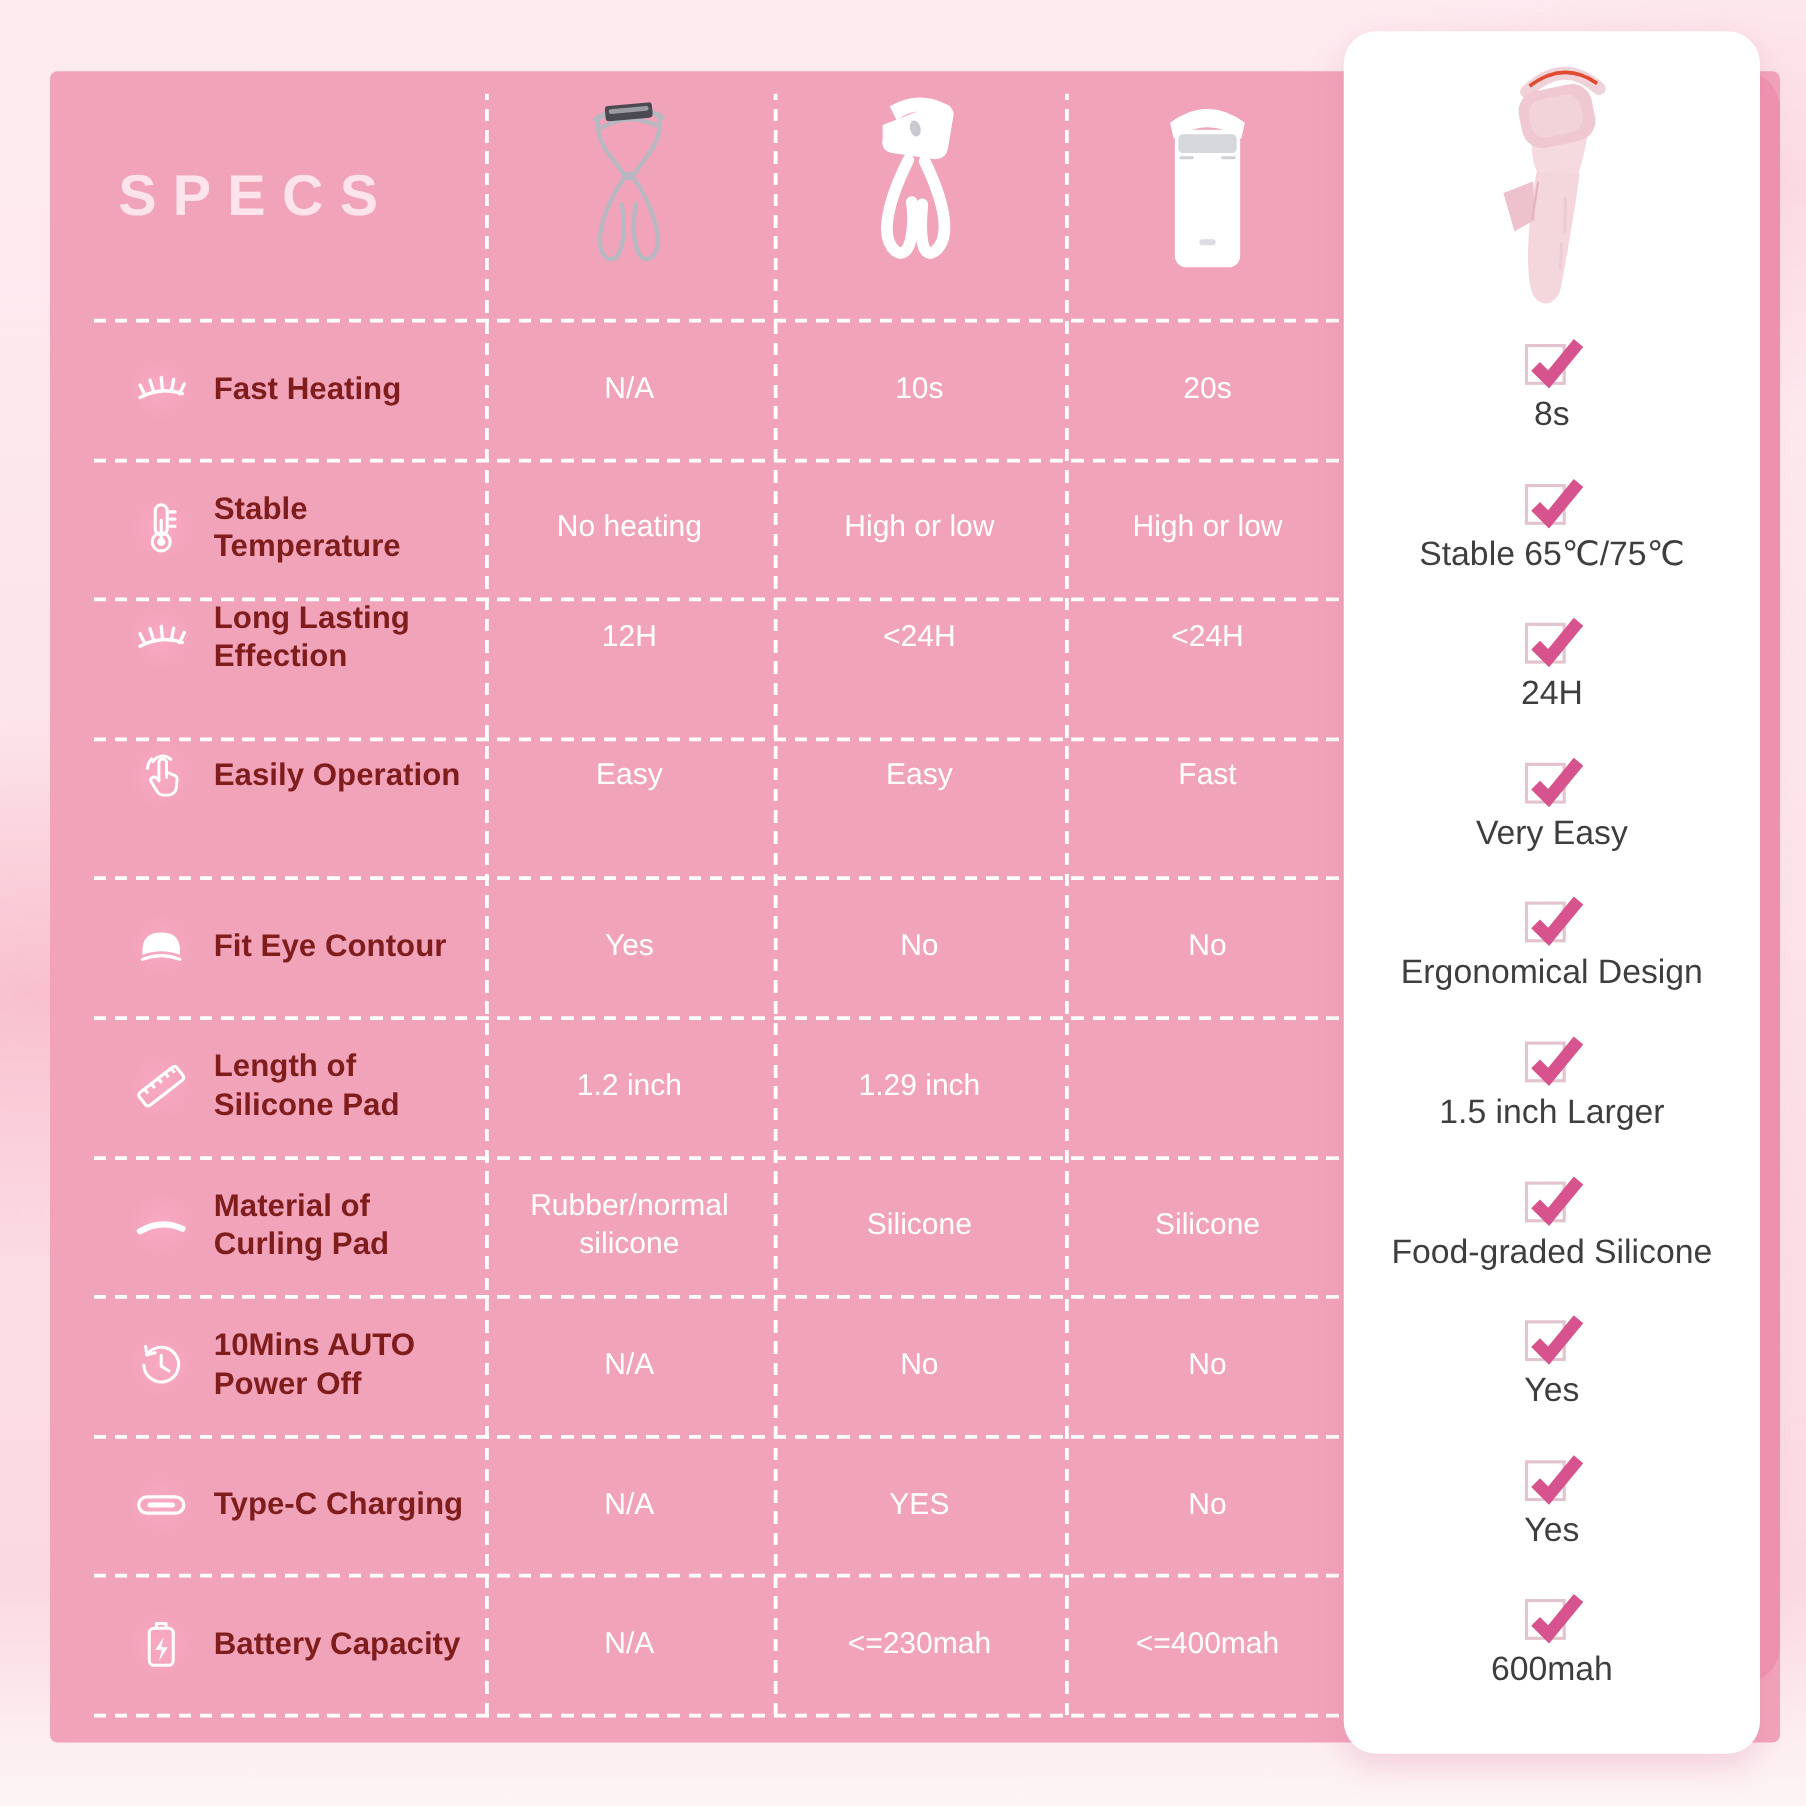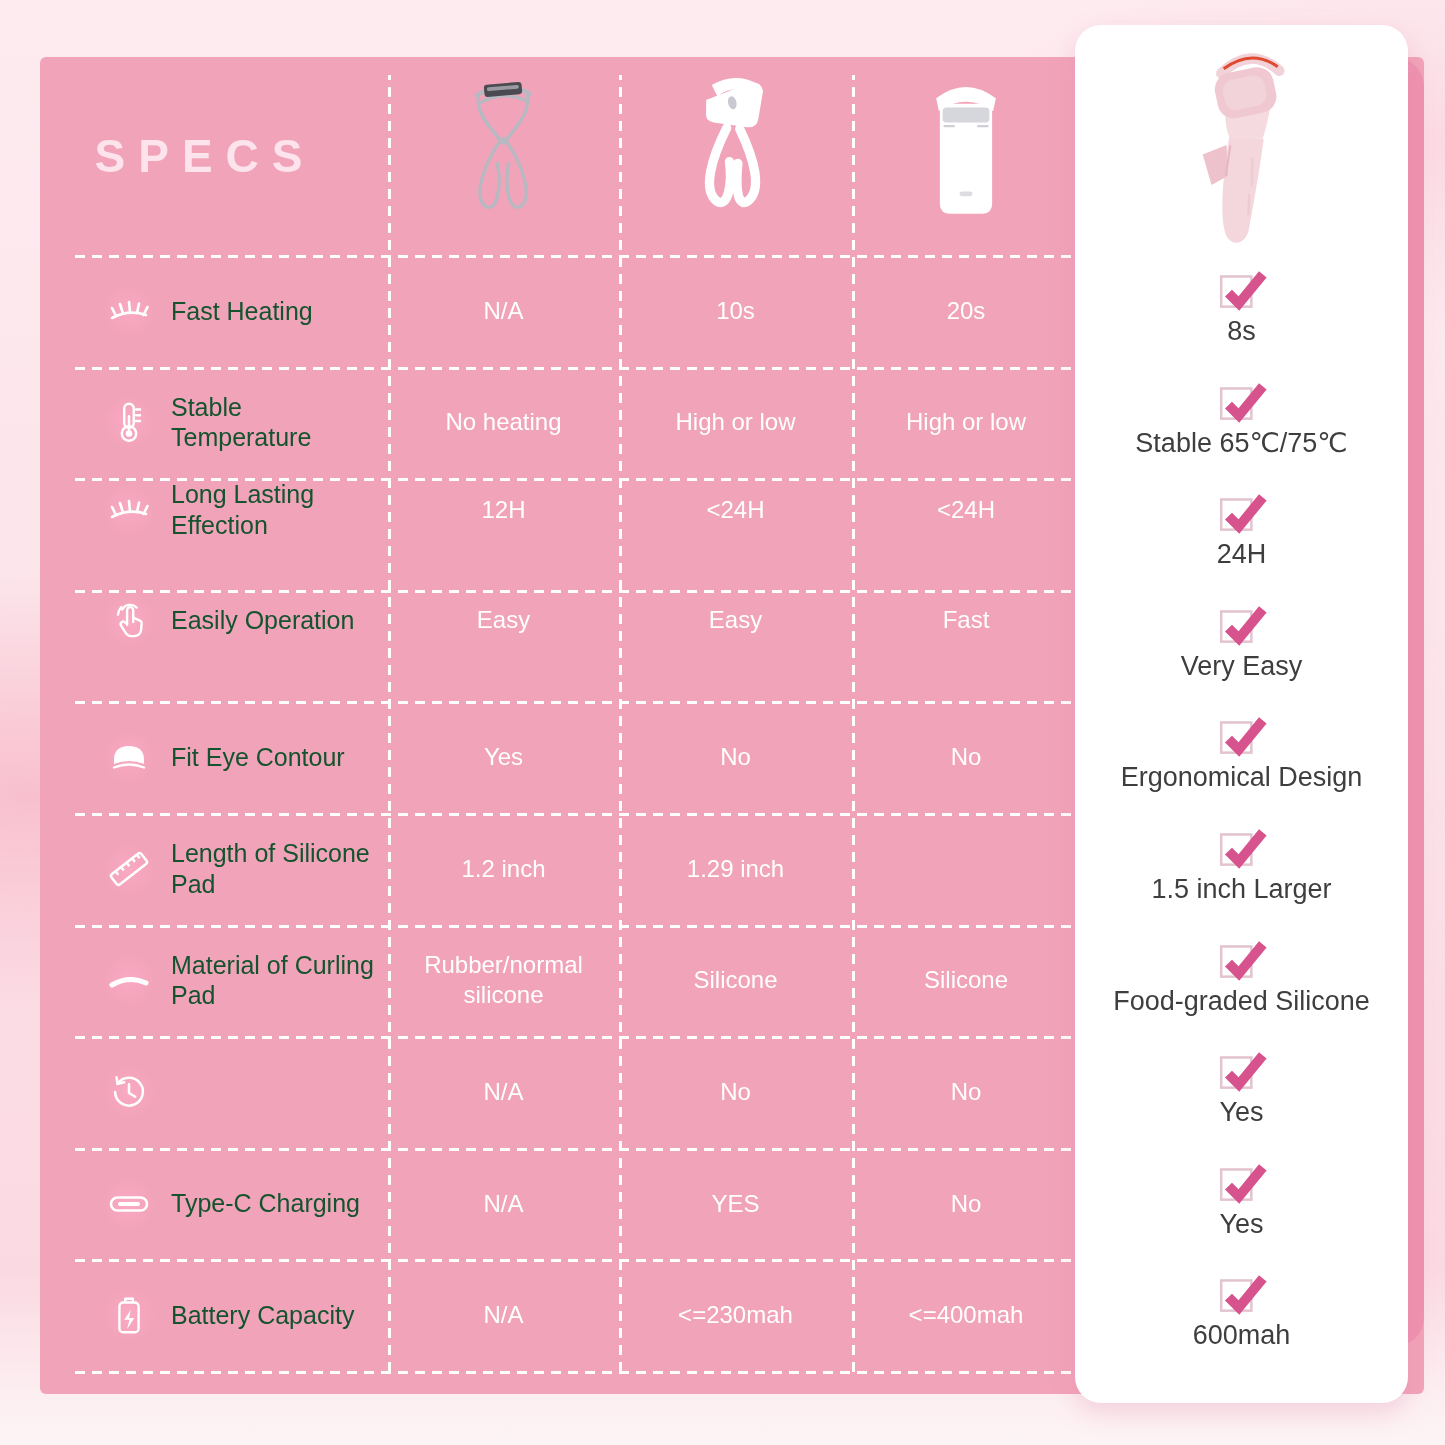--- a/index.html
+++ b/index.html
@@ -36,21 +36,21 @@
   .label-cell{
     position:absolute;left:50px;top:0;width:300px;height:100%;
     display:flex;align-items:center;gap:15px;padding-left:12px;box-sizing:border-box;
   }
   .row-icon{
     width:54px;height:54px;flex:0 0 54px;display:flex;align-items:center;justify-content:center;
     background:radial-gradient(circle at 50% 50%, rgba(250,170,196,.95), rgba(250,170,196,0) 72%);
     border-radius:50%;
   }
   .row-label{
-    color:#14532d;font-size:25px;font-weight:normal;line-height:1.22;max-width:215px;
+    color:#7f1d1d;font-size:25px;font-weight:bold;line-height:1.22;max-width:215px;
   }
   .val-cell{
     position:absolute;top:0;height:100%;display:flex;align-items:center;justify-content:center;
     color:#fff;font-size:24px;text-align:center;line-height:1.25;padding:0 14px;box-sizing:border-box;
   }
   .val-1{left:348px;width:231px;}
   .val-2{left:579px;width:233px;}
   .val-3{left:812px;width:228px;}
   .vline{position:absolute;top:18px;width:3px;height:1297px;
     background:repeating-linear-gradient(0deg,#fff 0 10px,transparent 10px 17px);}
@@ -239,20 +239,21 @@
     <div class="label-cell">
       <span class="row-icon">
             <svg viewBox="0 0 48 48" width="46" height="46">
               <g fill="none" stroke="#fff" stroke-width="2.6" stroke-linecap="round" stroke-linejoin="round">
                 <path d="M12 15.5 A14.5 14.5 0 1 1 9.5 24"></path>
                 <path d="M12 15.5 L11 8.5 M12 15.5 L19 13.8"></path>
                 <path d="M24 16 V25 L30.5 29"></path>
               </g>
             </svg>
           </span>
+      <span class="row-label">10Mins AUTO Power Off</span>
     </div>
     <div class="val-cell val-1">N/A</div>
     <div class="val-cell val-2">No</div>
     <div class="val-cell val-3">No</div>
   </div>
 
   <div class="t-row" style="top: 1090.8px; height: 111.6px;">
     <div class="label-cell">
       <span class="row-icon">
             <svg viewBox="0 0 48 48" width="48" height="48">

